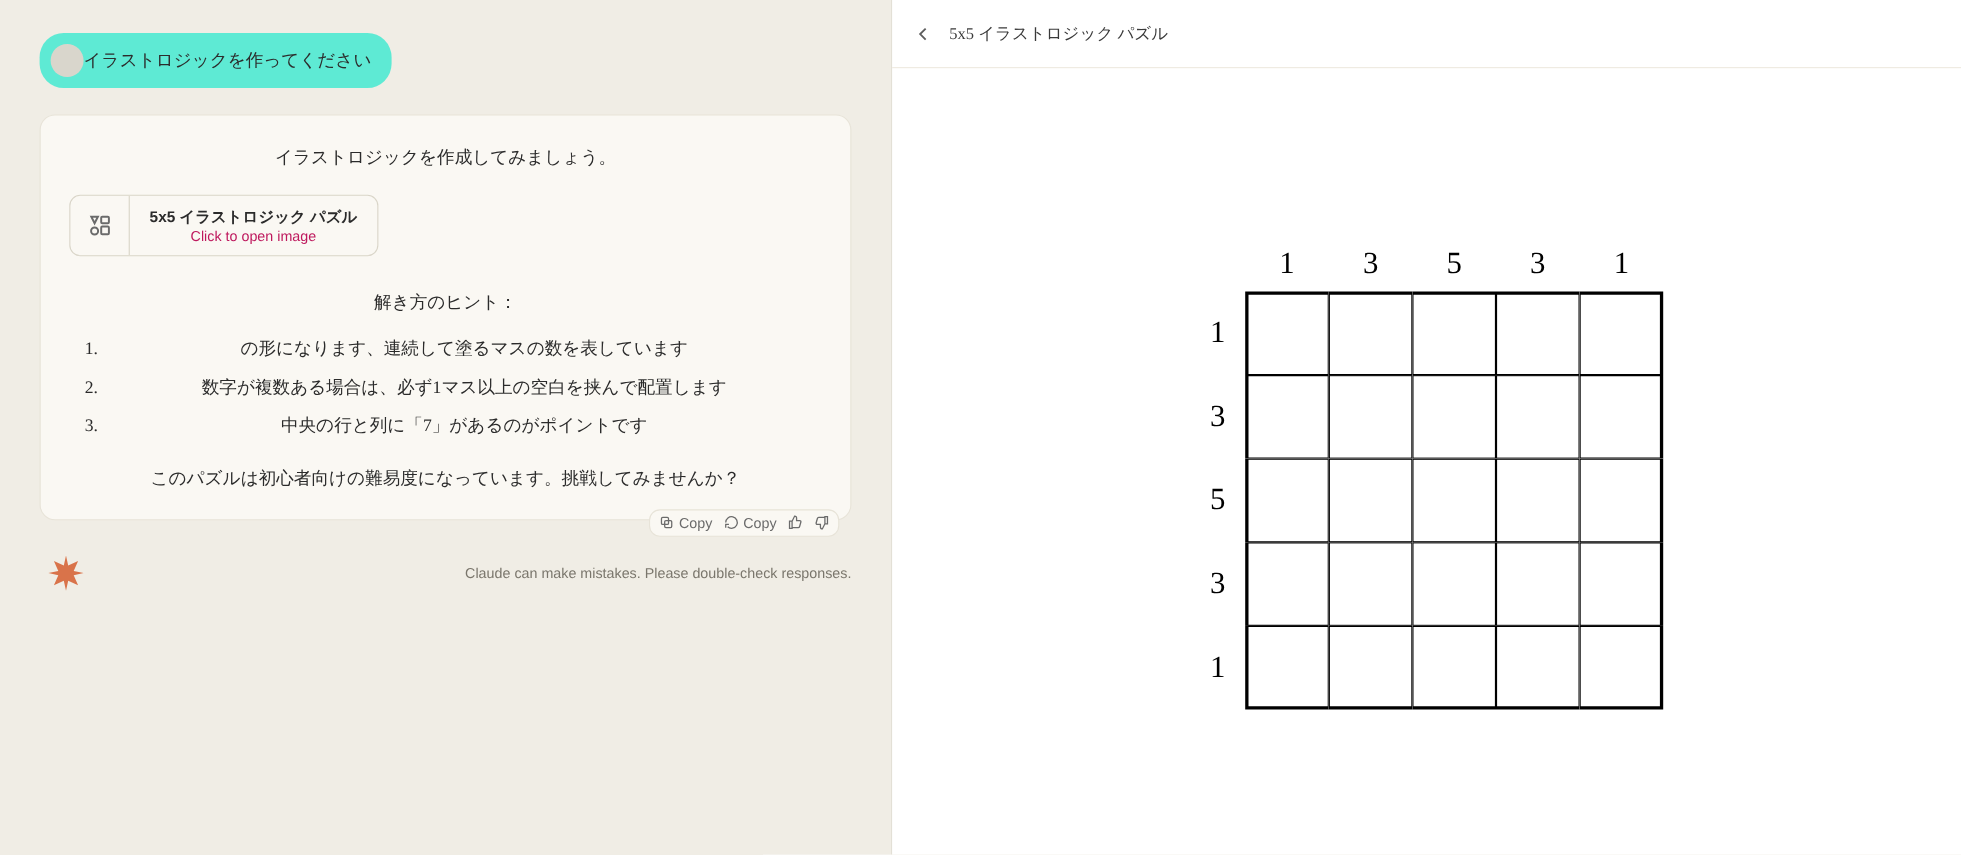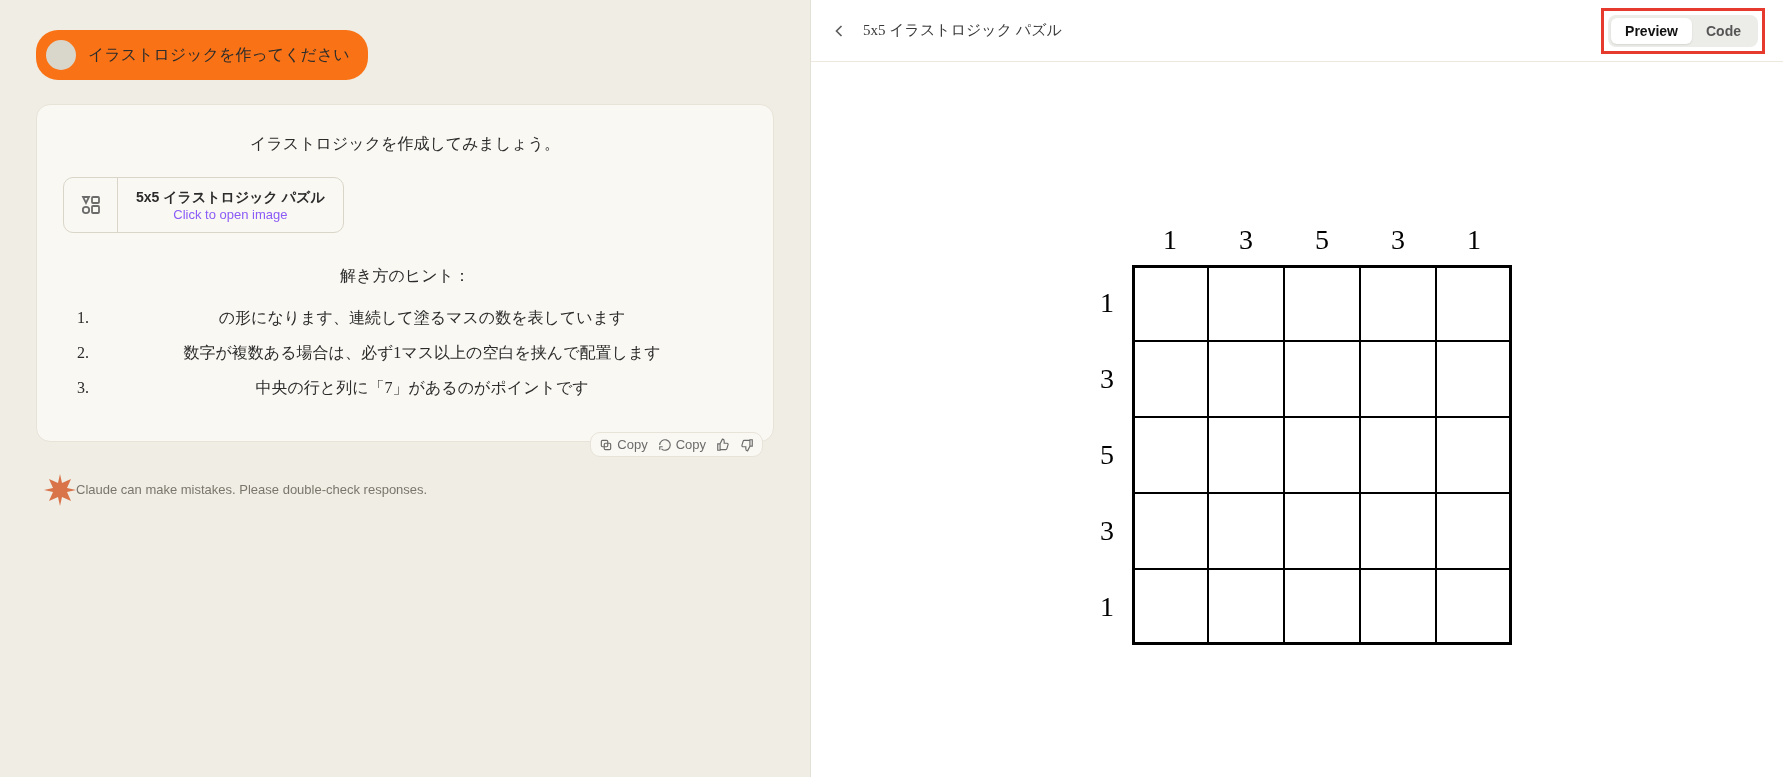--- a/index.html
+++ b/index.html
@@ -13,22 +13,21 @@
 }
 .left-pane {
   width: 810px;
   padding: 30px 36px 0 36px;
   display: flex;
   flex-direction: column;
 }
 .user-bubble {
   display: inline-flex;
   align-items: center;
-  gap: 12px;
-  background: #f97316;
+  background: #5eead4;
   border-radius: 22px;
   padding: 10px 18px 10px 10px;
   margin-bottom: 24px;
   width: fit-content;
 }
 .avatar {
   width: 30px;
   height: 30px;
   border-radius: 50%;
   background: #d9d6cc;
@@ -75,21 +74,21 @@
 .artifact-meta {
   padding: 8px 18px;
 }
 .artifact-title {
   font-size: 14px;
   font-weight: 700;
   color: #2b2b2b;
 }
 .artifact-sub {
   font-size: 13px;
-  color: #8b5cf6;
+  color: #be185d;
 }
 ol.hints {
   margin: 8px 0 16px 30px;
   font-family: "Hiragino Mincho ProN","Yu Mincho",serif;
   font-size: 16px;
   color: #2b2b2b;
   line-height: 2.2;
 }
 ol.hints li { padding-left: 4px; }
 .action-bar {
@@ -113,21 +112,21 @@
   cursor: pointer;
 }
 .sparkle {
   width: 36px;
   height: 36px;
   margin-top: 30px;
   margin-left: 6px;
   color: #d9734a;
 }
 .disclaimer {
-  text-align: left;
+  text-align: right;
   font-size: 13px;
   color: #7a766c;
   margin-top: -26px;
   margin-left: 40px;
 }
 .right-pane {
   flex: 1;
   background: #fff;
   border-left: 1px solid #e3e0d6;
   display: flex;
@@ -228,20 +227,21 @@
         <div class="artifact-sub">Click to open image</div>
       </div>
     </div>
 
     <p class="resp-line" style="margin-top:28px">解き方のヒント：</p>
     <ol class="hints">
       <li>の形になります、連続して塗るマスの数を表しています</li>
       <li>数字が複数ある場合は、必ず1マス以上の空白を挟んで配置します</li>
       <li>中央の行と列に「7」があるのがポイントです</li>
     </ol>
+    <p class="resp-line">このパズルは初心者向けの難易度になっています。挑戦してみませんか？</p>
 
     <div class="action-bar">
       <span class="action-item">
         <svg width="14" height="14" viewBox="0 0 24 24" fill="none" stroke="currentColor" stroke-width="2">
             <rect x="9" y="9" width="11" height="11" rx="2"></rect>
             <rect x="4" y="4" width="11" height="11" rx="2"></rect>
           </svg>
         <span>Copy</span>
       </span>
       <span class="action-item">
@@ -271,26 +271,20 @@
   </div>
   <div class="disclaimer">Claude can make mistakes. Please double-check responses.</div>
 </div>
 
 <div class="right-pane">
   <div class="right-header">
     <svg class="back-arrow" viewBox="0 0 24 24" fill="none" stroke="currentColor" stroke-width="2">
         <path d="M15 6l-6 6 6 6"></path>
       </svg>
     <span class="right-title">5x5 イラストロジック パズル</span>
-    <div class="toggle-wrap">
-      <div class="toggle">
-        <div class="toggle-btn active">Preview</div>
-        <div class="toggle-btn">Code</div>
-      </div>
-    </div>
   </div>
 
   <div class="preview-area">
     <div class="nonogram">
       <div class="nono-corner"></div>
       <div class="nono-hint">1</div>
       <div class="nono-hint">3</div>
       <div class="nono-hint">5</div>
       <div class="nono-hint">3</div>
       <div class="nono-hint">1</div>

